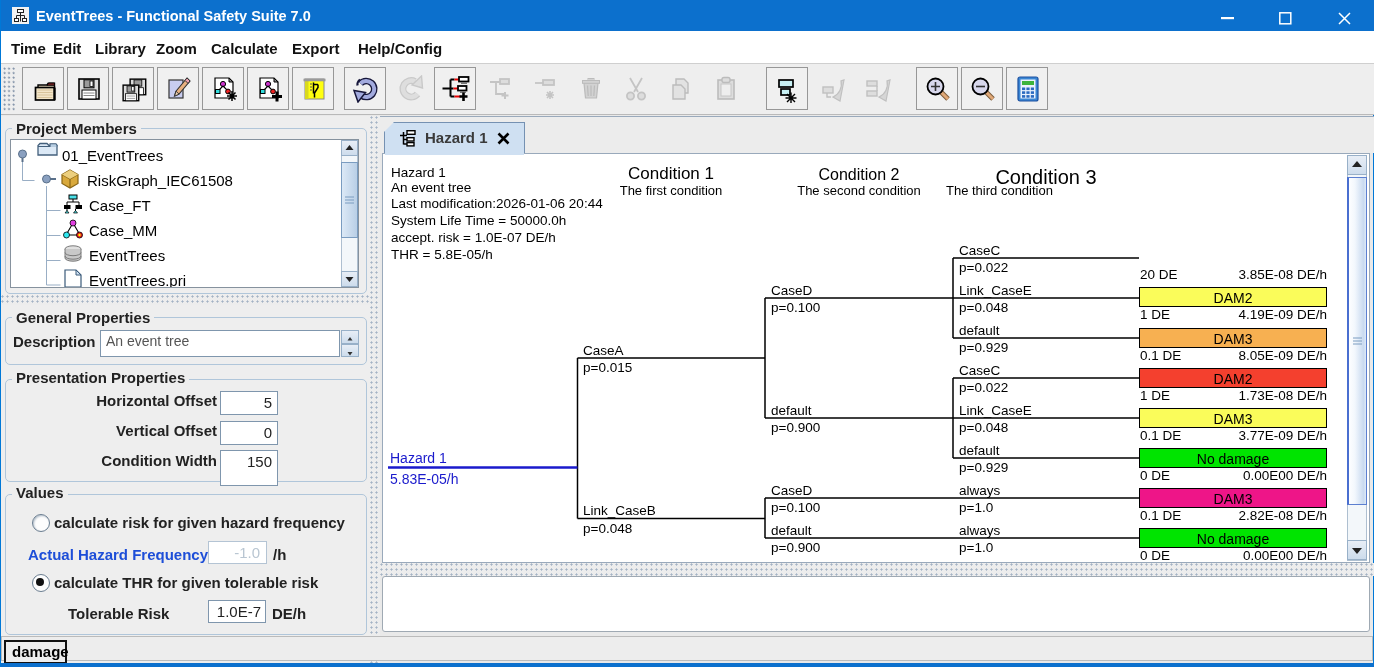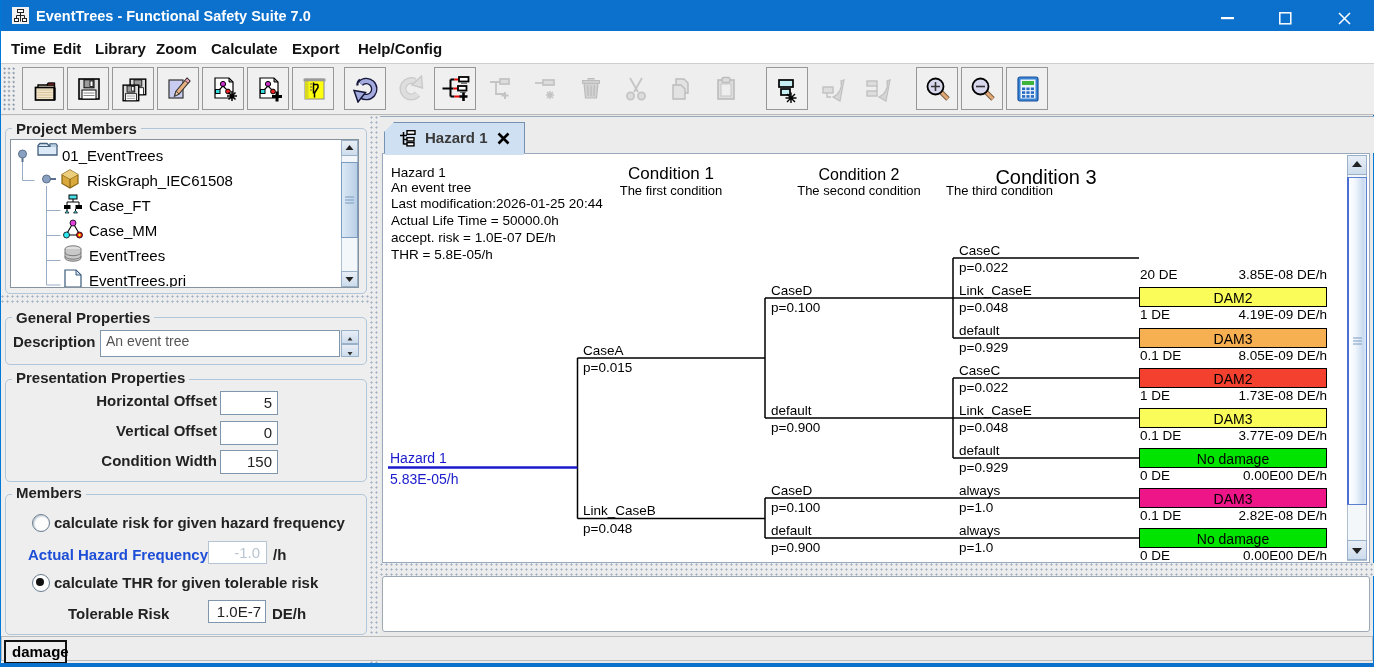--- a/index.html
+++ b/index.html
@@ -374,24 +374,24 @@
           <path d="M8 7.5 l2.5 -3.5 h-5 Z" fill="#333"></path>
         </svg></div>
 
     <div class="tborder" style="left:4px;top:263px;width:360px;height:101px"></div>
     <div class="ttitle" style="left:11px;top:253px">Presentation Properties</div>
     <div class="blabel" style="left:0px;top:276px;width:216px;text-align:right">Horizontal Offset</div>
     <div class="field" style="left:219px;top:275px;width:58px;height:24px;text-align:right;padding:2px 5px 0 0">5</div>
     <div class="blabel" style="left:0px;top:306px;width:216px;text-align:right">Vertical Offset</div>
     <div class="field" style="left:219px;top:305px;width:58px;height:24px;text-align:right;padding:2px 5px 0 0">0</div>
     <div class="blabel" style="left:0px;top:336px;width:216px;text-align:right">Condition Width</div>
-    <div class="field" style="left:219px;top:334px;width:58px;height:24px;text-align:right;padding:2px 5px 0 3px">150</div>
+    <div class="field" style="left:219px;top:334px;width:58px;height:36px;text-align:right;padding:2px 5px 0 3px">150</div>
 
     <div class="tborder" style="left:4px;top:378px;width:360px;height:139px"></div>
-    <div class="ttitle" style="left:11px;top:368px">Members</div>
+    <div class="ttitle" style="left:11px;top:368px">Values</div>
     <div style="position:absolute;left:31px;top:398px;width:16px;height:16px;border-radius:50%;background:#fdfdfd;border:1px solid #6a7d90;box-shadow:inset 1px 1px 2px #b0bcc8;"></div>
     <div class="blabel" style="left:53px;top:398px">calculate risk for given hazard frequency</div>
     <div class="blabel" style="left:27px;top:430px;color:#1d4ed8">Actual Hazard Frequency</div>
     <div class="field" style="left:207px;top:425px;width:59px;height:23px;border-color:#b4c4d4;color:#b9c6d2;text-align:right;padding:2px 6px 0 0">-1.0</div>
     <div class="blabel" style="left:272px;top:430px">/h</div>
     <div style="position:absolute;left:31px;top:458px;width:16px;height:16px;border-radius:50%;background:#fdfdfd;border:1px solid #6a7d90;"></div>
     <div style="position:absolute;left:35px;top:462px;width:8px;height:8px;border-radius:50%;background:#111;"></div>
     <div class="blabel" style="left:53px;top:458px">calculate THR for given tolerable risk</div>
     <div class="blabel" style="left:67px;top:489px">Tolerable Risk</div>
     <div class="field" style="left:207px;top:484px;width:58px;height:23px;text-align:right;padding:2px 4px 0 0">1.0E-7</div>
@@ -411,22 +411,22 @@
       <svg style="position:absolute;left:112px;top:9px" width="13" height="13">
           <path d="M1.5 1.5 L11.5 11.5 M11.5 1.5 L1.5 11.5" stroke="#000" stroke-width="2.6"></path>
         </svg>
     </div>
   </div>
   <div style="position:absolute;left:384px;top:152px;width:139px;height:3px;background:#cfe0f2;z-index:5"></div>
   <div id="canvasbox">
    <div style="position:absolute;left:-2px;top:-1px;width:988px;height:410px">
     <div class="ctext" style="left:10px;top:12px">Hazard 1</div>
     <div class="ctext" style="left:10px;top:27px">An event tree</div>
-    <div class="ctext" style="left:10px;top:43px">Last modification:2026-01-25 20:44</div>
-    <div class="ctext" style="left:10px;top:60px">Actual Life Time = 50000.0h</div>
+    <div class="ctext" style="left:10px;top:43px">Last modification:2026-01-06 20:44</div>
+    <div class="ctext" style="left:10px;top:60px">System Life Time = 50000.0h</div>
     <div class="ctext" style="left:10px;top:77px">accept. risk = 1.0E-07 DE/h</div>
     <div class="ctext" style="left:10px;top:94px">THR = 5.8E-05/h</div>
     <div class="ctext" style="left:190px;top:11px;width:200px;text-align:center;font-size:17px">Condition 1</div>
     <div class="ctext" style="left:190px;top:30px;width:200px;text-align:center;font-size:13px">The first condition</div>
     <div class="ctext" style="left:378px;top:13px;width:200px;text-align:center;font-size:16px">Condition 2</div>
     <div class="ctext" style="left:378px;top:30px;width:200px;text-align:center;font-size:13px">The second condition</div>
     <div class="ctext" style="left:565px;top:13px;width:200px;text-align:center;font-size:20px">Condition 3</div>
     <div class="ctext" style="left:565px;top:30px;width:200px;font-size:13px">The third condition</div>
     <svg style="position:absolute;left:0;top:0" width="966" height="408">
       <g stroke="#000" stroke-width="1.5" fill="none">

